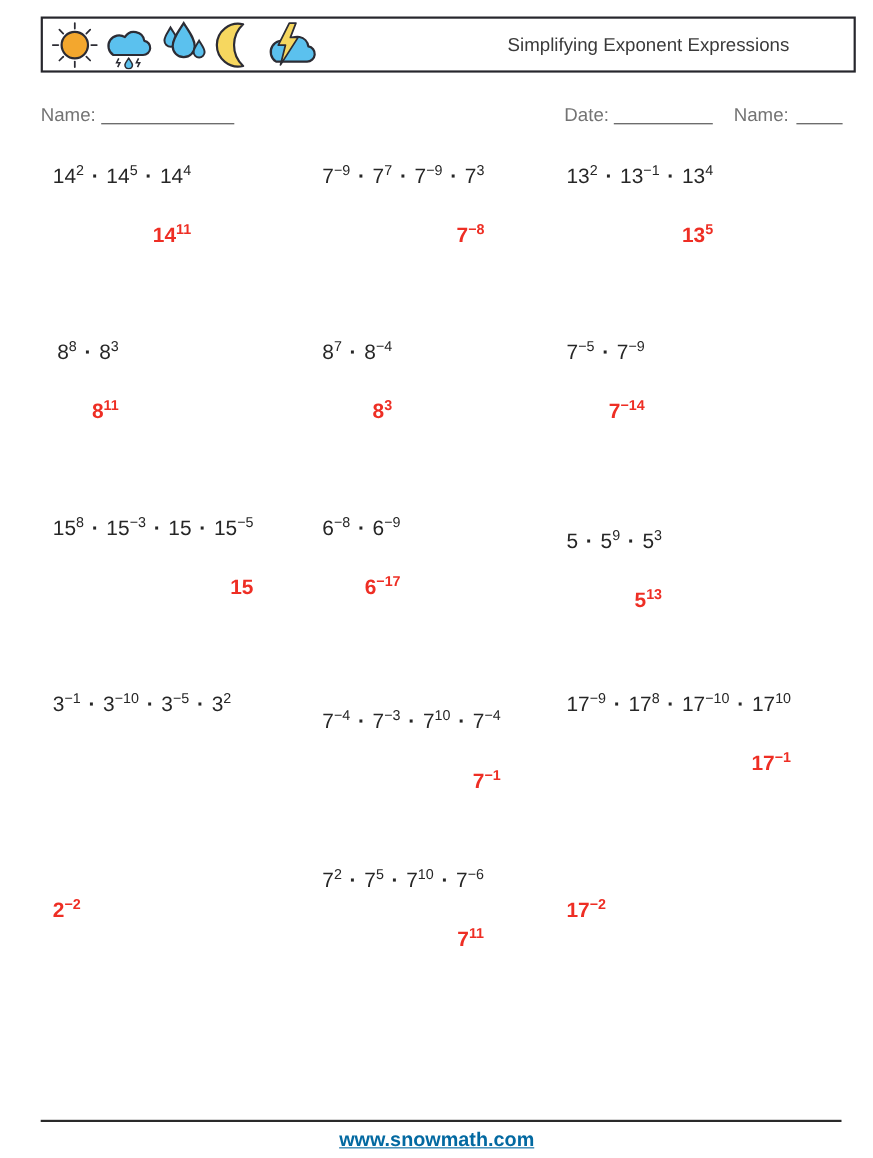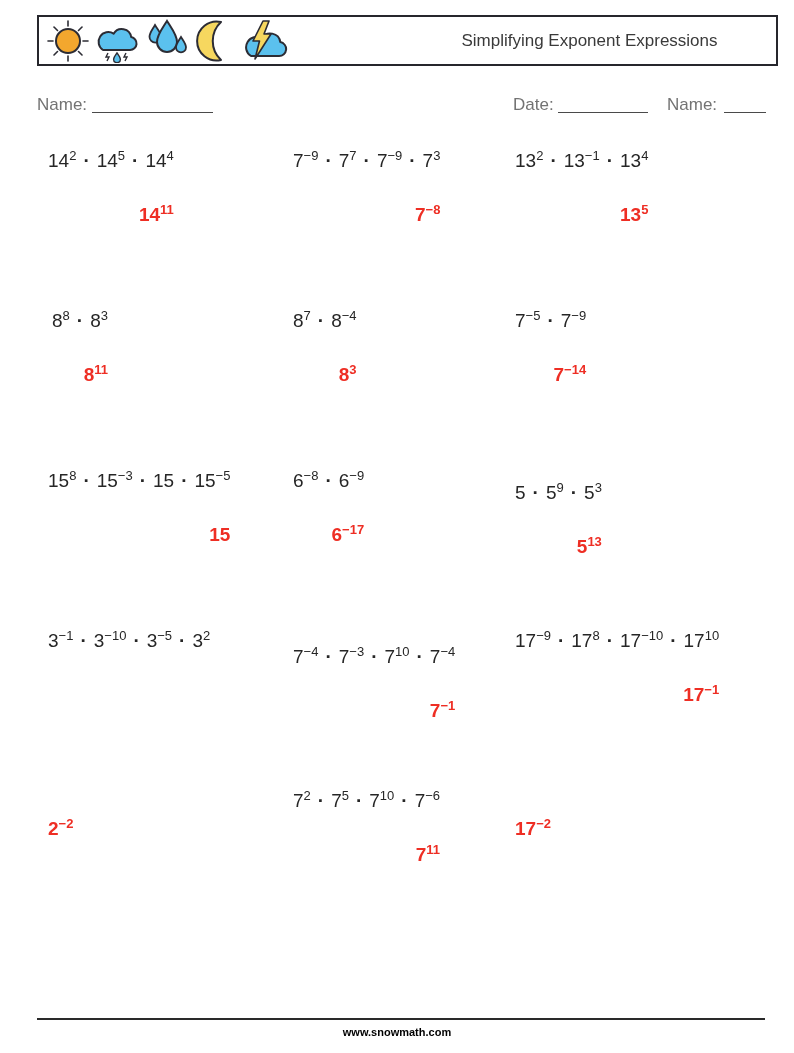--- a/index.html
+++ b/index.html
@@ -34,21 +34,21 @@
   .expr sup, .answer sup { font-size:13px; line-height:0; }
   .dot { display:inline-block; margin:0 7px; font-weight:bold; }
   .answer {
     text-align:right; margin-top:28px; line-height:26px;
     color:var(--answer-red, #ee2e24); white-space:nowrap;font-weight:bold;
   }
   
   .footer-line { position:absolute; left:37px; top:1018px; width:728px; border-top:2px solid #2a2a2a; }
   .footer-text {
     position:absolute; left:0; top:1026px; width:794px; text-align:center;
-    font-size:11px; font-weight:700; color:#000000;
+    font-size:18px; font-weight:700; color:#0369a1;text-decoration:underline;
   }
 </style>
 </head>
 <body>
 
 <div class="page">
 
   <div class="header-box">
     <div class="icons">
 

